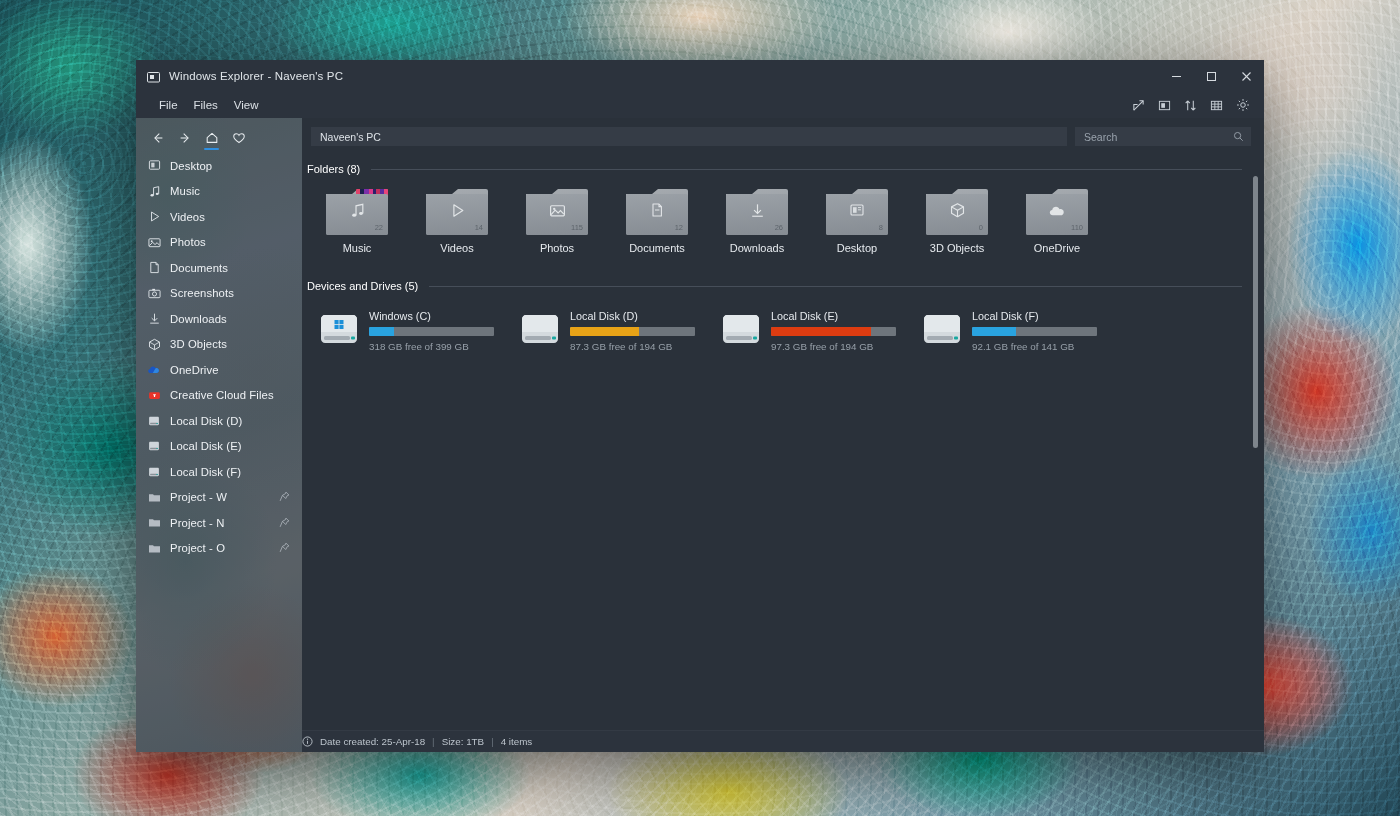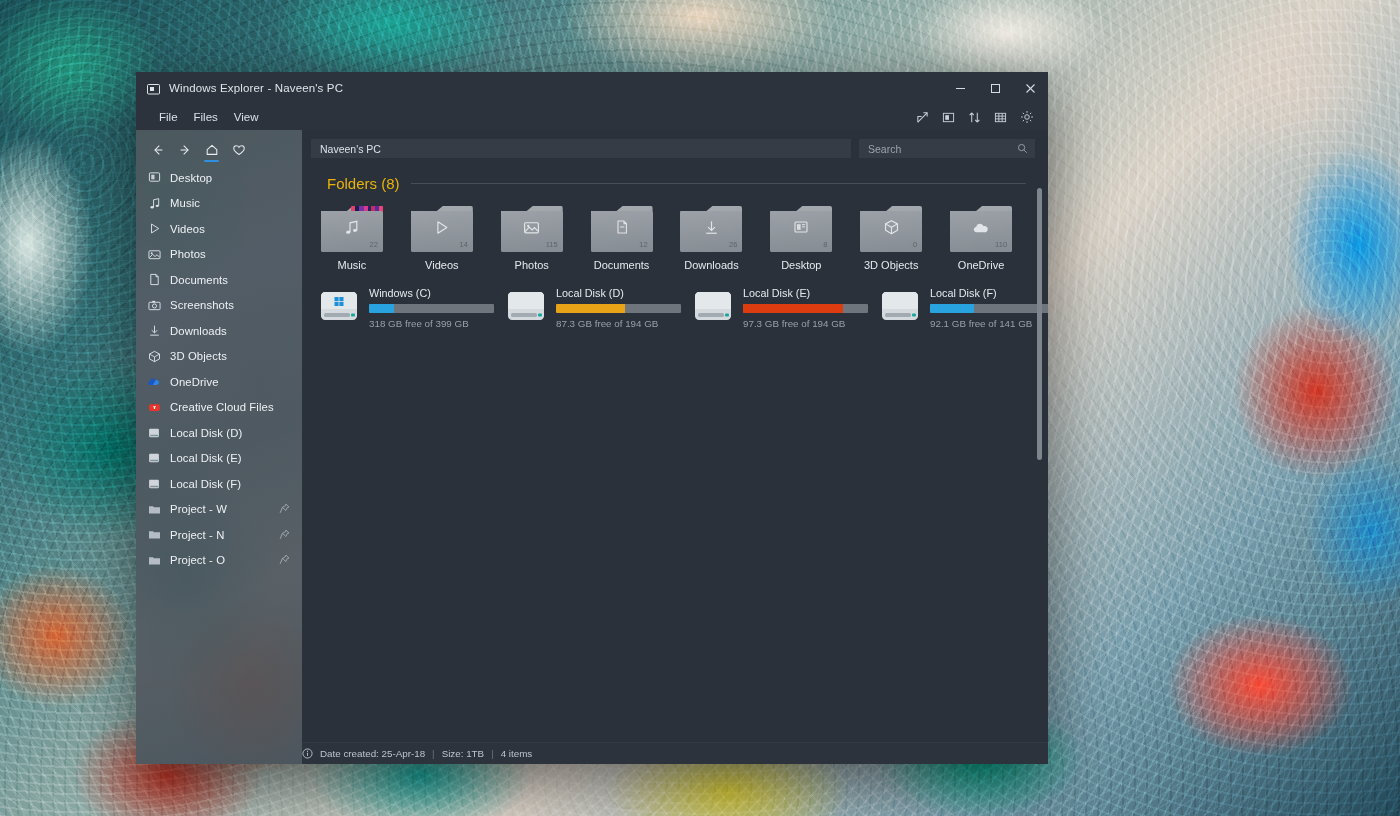--- a/index.html
+++ b/index.html
@@ -46,22 +46,22 @@
       repeating-radial-gradient(circle at 95% 35%, rgba(255,255,255,.13) 0 2px, transparent 2px 11px),
       repeating-radial-gradient(circle at 50% 4%, rgba(255,255,255,.10) 0 2px, transparent 2px 10px),
       repeating-radial-gradient(circle at 45% 96%, rgba(0,0,0,.12) 0 2px, transparent 2px 12px),
       repeating-radial-gradient(circle at 10% 78%, rgba(255,255,255,.10) 0 1px, transparent 1px 8px);
     mix-blend-mode: overlay;
   }
 
   
   #explorer-window {
     position: absolute;
-    left: 136px; top: 72px;
-    width: 912px; height: 692px;
+    left: 136px; top: 60px;
+    width: 1128px; height: 692px;
     box-shadow: 0 18px 60px rgba(0,0,0,.55);
     display: flex; flex-direction: column;
     overflow: hidden;
   }
 
   
   .titlebar {
     height: 32px;
     background: #2c333d;
     display: flex; align-items: center;
@@ -185,21 +185,21 @@
   .content {
     flex: 1; overflow: hidden;
     padding: 2px 22px 0 5px;
     position: relative;
   }
 
   .section-head {
     display: flex; align-items: center;
     gap: 11px; padding: 7px 0 2px 0;
   }
-  .section-title { font-size: 15px; color: #eab308; white-space: nowrap; margin-left: 20px; }
+  .section-title { font-size: 11px; color: #ffffff; white-space: nowrap; }
   .section-rule { flex: 1; height: 1px; background: #464e59; }
 
   
   .folder-grid { display: flex; padding-top: 12px; gap: 0; }
   .folder-tile {
     width: 100px;
     display: flex; flex-direction: column;
     align-items: center; cursor: default;
   }
   .folder-shape {
@@ -724,20 +724,24 @@
                       <path d="M4.6 12.6 C2.9 12.6 1.7 11.4 1.7 10 C1.7 8.7 2.7 7.6 4 7.5 C4.3 5.8 5.8 4.6 7.6 4.6 C9.1 4.6 10.4 5.5 10.9 6.8 C11.2 6.7 11.6 6.65 11.9 6.65 C13.6 6.65 14.9 7.9 14.9 9.6 C14.9 11.3 13.6 12.6 11.9 12.6 Z" fill="currentColor"></path>
                     </svg>
                 </div>
                 <div class="folder-count">110</div>
               </div>
               <div class="folder-name">OneDrive</div>
             </div>
 
           </div>
 
+          <div class="section-head" style="padding-top:26px;">
+            <span class="section-title">Devices and Drives (5)</span>
+            <span class="section-rule"></span>
+          </div>
 
           <div class="drive-grid">
 
             <div class="drive-tile">
               <div class="drive-icon">
                 <svg width="40" height="34" viewBox="0 0 40 34">
                   <path d="M2 7 C2 4.8 3.8 3 6 3 L34 3 C36.2 3 38 4.8 38 7 L38 27 C38 29.2 36.2 31 34 31 L6 31 C3.8 31 2 29.2 2 27 Z" fill="#d4dade"></path>
                   <path d="M2 7 C2 4.8 3.8 3 6 3 L34 3 C36.2 3 38 4.8 38 7 L38 20 L2 20 Z" fill="#e3e8eb"></path>
                   <rect x="5" y="24" width="26" height="4" rx="1.6" fill="#a3abb2"></rect>
                   <rect x="32" y="24.4" width="4" height="3.2" rx="1" fill="#17a7a0"></rect>

